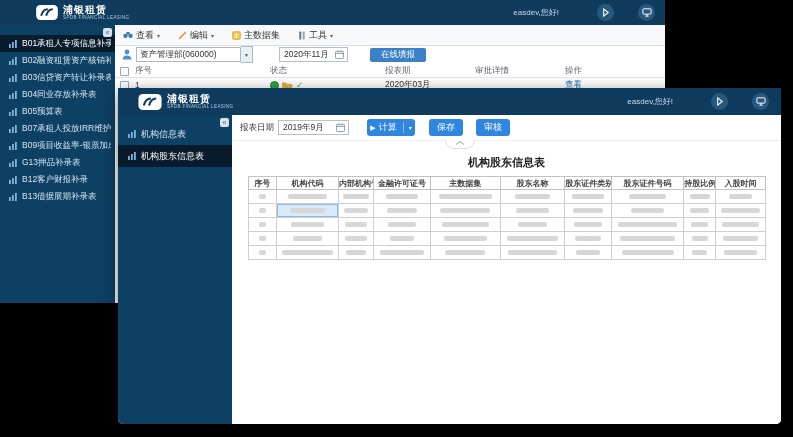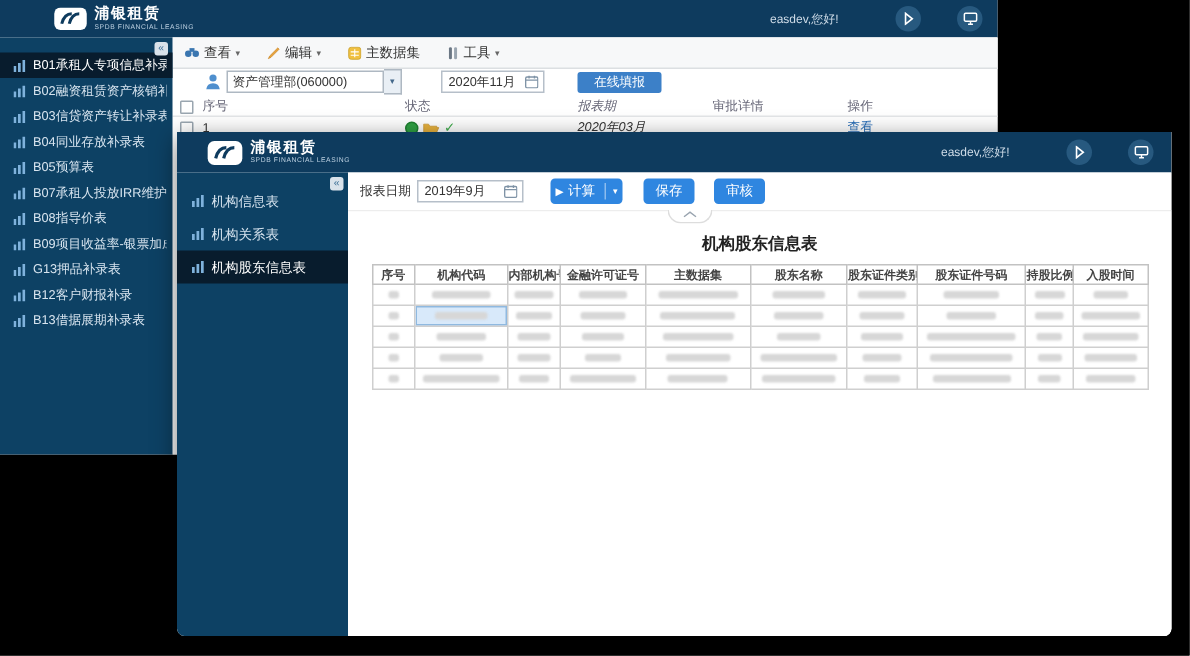--- a/index.html
+++ b/index.html
@@ -37,36 +37,36 @@
   .win-front .nav-item{height:22px;padding:0 4px 0 10px;font-size:9px;}
   .nav-item.active{background:#081c2d;color:#ffffff;}
   .chart-icon{flex:none;display:flex;}
   .nav-label{white-space:nowrap;overflow:hidden;}
   
   .content{flex:1;display:flex;flex-direction:column;min-width:0;background:#fff;}
   .menubar{height:20px;background:#f7f8f9;border-bottom:1px solid #dcdfe2;display:flex;
     align-items:center;gap:18px;padding:0 0 0 8px;font-size:9px;color:#333;}
   .tool{display:flex;align-items:center;gap:3px;cursor:pointer;}
   .caret{font-size:6px;color:#666;}
-  .filter-row{height:17px;display:flex;align-items:center;padding-left:22px;font-size:8.5px;color:#333;}
+  .filter-row{height:17px;display:flex;align-items:center;padding-left:7px;font-size:8.5px;color:#333;}
   .select-box{margin-left:4px;width:100px;height:13px;border:1px solid #aeb8c2;background:#fff;
     display:flex;align-items:center;padding-left:3px;color:#333;}
   .select-arrow{width:11px;height:15px;border:1px solid #aeb8c2;border-left:none;background:#e9eff5;
     display:flex;align-items:center;justify-content:center;color:#44688a;font-size:6px;cursor:pointer;}
   .date-box{height:13px;border:1px solid #b6bfc9;background:#fff;display:flex;align-items:center;
     justify-content:space-between;padding:0 3px 0 4px;color:#333;}
   .bk-date{width:60px;margin-left:26px;}
   .btn-online{margin-left:22px;height:14px;padding:0 11px;background:#3c80c8;color:#fff;
     font-size:8.5px;border-radius:2px;display:flex;align-items:center;cursor:pointer;}
   .grid-head,.grid-row{display:flex;align-items:center;font-size:8.5px;}
   .grid-head{height:12px;color:#667;border-bottom:1px solid #e4e6e8;margin-top:2px;}
   .grid-row{height:14px;color:#333;}
   .gc0{width:150px;display:flex;align-items:center;gap:6px;padding-left:5px;}
   .gc1{width:115px;display:flex;align-items:center;gap:3px;}
-  .gc2{width:90px;font-style:italic;}
+  .gc2{width:90px;}
   .gc3{width:90px;}
   .gc4{flex:1;}
   .checkbox{width:7px;height:7px;border:1px solid #9aa6b0;border-radius:1px;background:#fff;
     flex:none;cursor:pointer;}
   .dot-green{width:7px;height:7px;border-radius:50%;background:#2fa244;border:1px solid #1f8031;}
   .check{color:#42ac4e;font-size:9px;font-weight:bold;}
   .link{color:#2a6fb8;cursor:pointer;}
   
   .f-toolbar{height:25px;display:flex;align-items:center;gap:0;padding-left:8px;
     border-bottom:1px solid #ededed;font-size:8.5px;color:#333;}
@@ -189,30 +189,20 @@
               <span class="chart-icon">
                 <svg width="8" height="8" viewBox="0 0 8 8">
                   <rect x="0" y="4" width="1.8" height="4" fill="#7fb2dc"></rect>
                   <rect x="3" y="2" width="1.8" height="6" fill="#7fb2dc"></rect>
                   <rect x="6" y="0" width="1.8" height="8" fill="#7fb2dc"></rect>
                 </svg>
               </span>
               <span class="nav-label">B07承租人投放IRR维护表</span>
             </li>
 
-            <li class="nav-item">
-              <span class="chart-icon">
-                <svg width="8" height="8" viewBox="0 0 8 8">
-                  <rect x="0" y="4" width="1.8" height="4" fill="#7fb2dc"></rect>
-                  <rect x="3" y="2" width="1.8" height="6" fill="#7fb2dc"></rect>
-                  <rect x="6" y="0" width="1.8" height="8" fill="#7fb2dc"></rect>
-                </svg>
-              </span>
-              <span class="nav-label">B08指导价表</span>
-            </li>
 
             <li class="nav-item">
               <span class="chart-icon">
                 <svg width="8" height="8" viewBox="0 0 8 8">
                   <rect x="0" y="4" width="1.8" height="4" fill="#7fb2dc"></rect>
                   <rect x="3" y="2" width="1.8" height="6" fill="#7fb2dc"></rect>
                   <rect x="6" y="0" width="1.8" height="8" fill="#7fb2dc"></rect>
                 </svg>
               </span>
               <span class="nav-label">B09项目收益率-银票加成</span>
@@ -371,30 +361,20 @@
               <span class="chart-icon">
                 <svg width="8" height="8" viewBox="0 0 8 8">
                   <rect x="0" y="4" width="1.8" height="4" fill="#7fb2dc"></rect>
                   <rect x="3" y="2" width="1.8" height="6" fill="#7fb2dc"></rect>
                   <rect x="6" y="0" width="1.8" height="8" fill="#7fb2dc"></rect>
                 </svg>
               </span>
               <span class="nav-label">机构信息表</span>
             </li>
 
-            <li class="nav-item">
-              <span class="chart-icon">
-                <svg width="8" height="8" viewBox="0 0 8 8">
-                  <rect x="0" y="4" width="1.8" height="4" fill="#7fb2dc"></rect>
-                  <rect x="3" y="2" width="1.8" height="6" fill="#7fb2dc"></rect>
-                  <rect x="6" y="0" width="1.8" height="8" fill="#7fb2dc"></rect>
-                </svg>
-              </span>
-              <span class="nav-label">机构关系表</span>
-            </li>
 
             <li class="nav-item active">
               <span class="chart-icon">
                 <svg width="8" height="8" viewBox="0 0 8 8">
                   <rect x="0" y="4" width="1.8" height="4" fill="#7fb2dc"></rect>
                   <rect x="3" y="2" width="1.8" height="6" fill="#7fb2dc"></rect>
                   <rect x="6" y="0" width="1.8" height="8" fill="#7fb2dc"></rect>
                 </svg>
               </span>
               <span class="nav-label">机构股东信息表</span>

